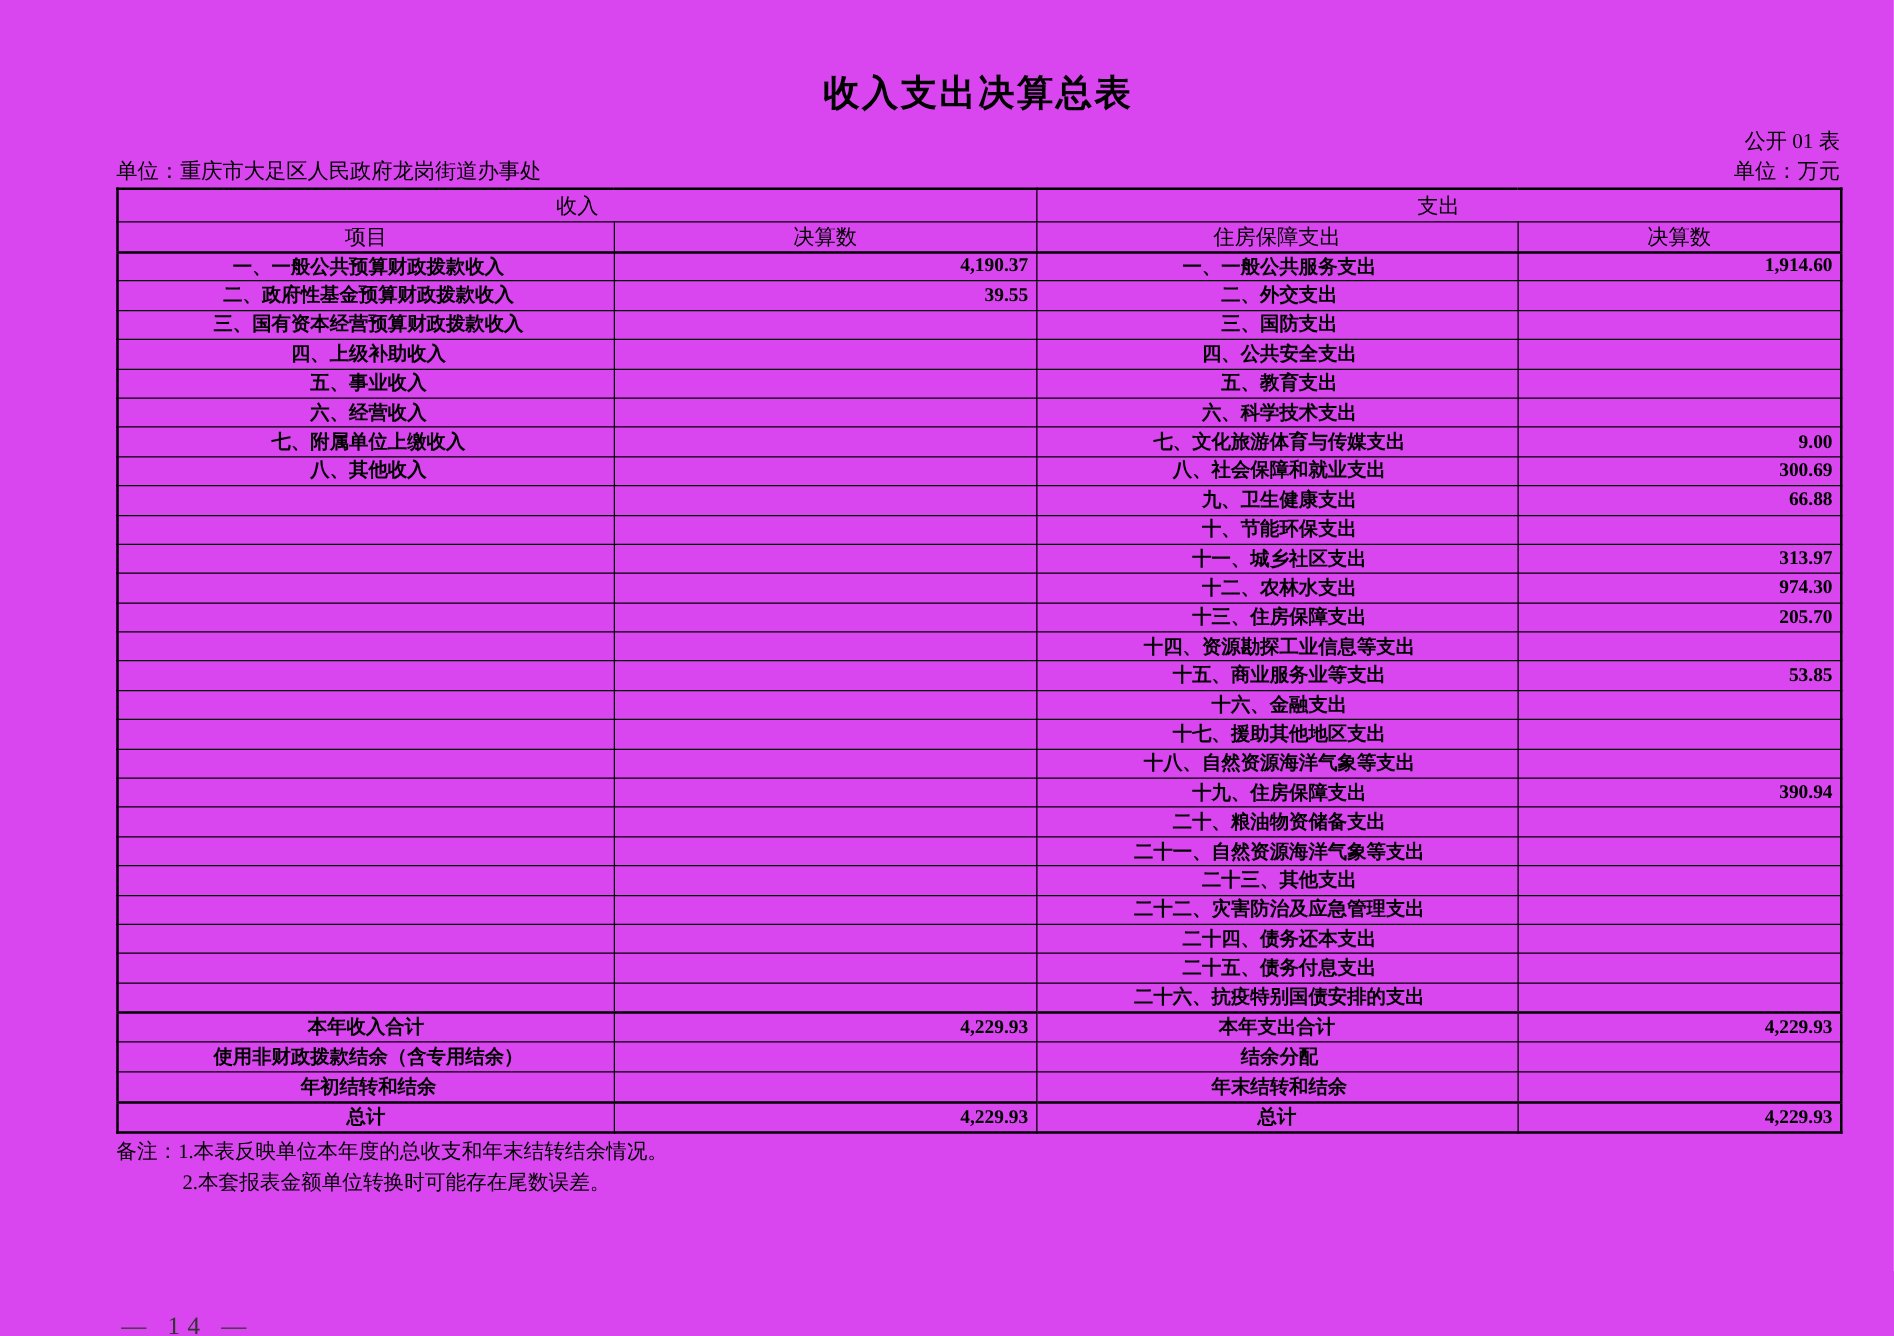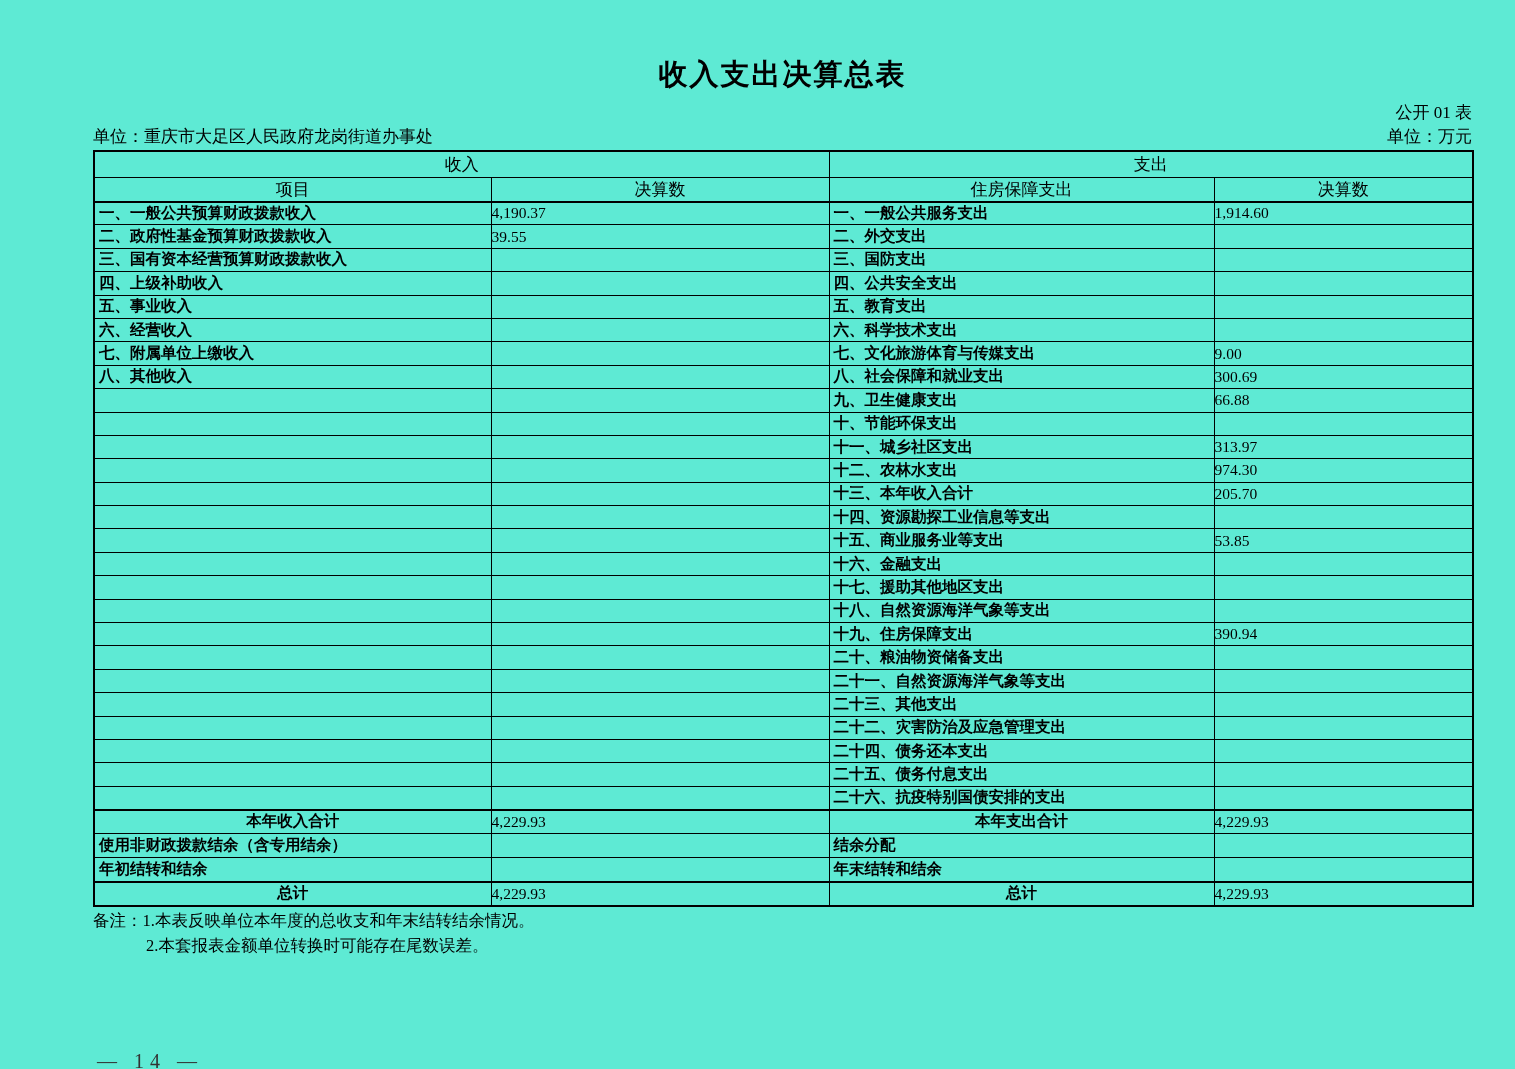--- a/index.html
+++ b/index.html
@@ -5,21 +5,21 @@
   html, body { margin: 0; padding: 0; }
   body {
     width: 1515px; height: 1069px;
     background: #ffffff;
     font-family: "Liberation Serif", "DejaVu Serif", serif;
     color: #000000;
   }
   .page {
     position: relative;
     width: 1515px; height: 1069px;
-    background: #5eead4;
+    background: #d946ef;
     overflow: hidden;
   }
   .doc-title {
     position: absolute; top: 55px; left: 93px; width: 1379px;
     text-align: center;
     font-size: 29px; font-weight: 700;
     letter-spacing: 2px;
   }
   .table-code {
     position: absolute; top: 101px; left: 93px; width: 1379px;
@@ -53,28 +53,29 @@
   tbody tr { height: 23.4px; }
   tbody tr.summary-row { height: 24px; }
   tbody tr.thick-top td { border-top: 2px solid #000000; margin-left: 21px; }
   tbody td {
     vertical-align: middle;
     padding: 0;
     font-size: 15.5px;
     overflow: hidden; white-space: nowrap;
   }
   td.item-cell {
-    text-align: left;
+    text-align: center;
     font-weight: 700;
     padding-left: 4px;
   }
   tr.center-label td.item-cell { text-align: center; padding-left: 0; }
   td.amt-cell {
+    text-align: right;
     padding-right: 6px;
-    font-weight: 400;
+    font-weight: 700;
   }
   .notes {
     position: absolute; top: 908px; left: 93px;
     font-size: 16.5px; line-height: 25px;
   }
   .notes .note-line-2 { margin-left: 53px; }
   .page-number {
     position: absolute; top: 1028px; left: 97px;
     font-size: 20px; color: #333333;
     letter-spacing: 6px;
@@ -183,21 +184,21 @@
         </tr>
         <tr>
           <td class="item-cell"></td>
           <td class="amt-cell"></td>
           <td class="item-cell">十二、农林水支出</td>
           <td class="amt-cell">974.30</td>
         </tr>
         <tr>
           <td class="item-cell"></td>
           <td class="amt-cell"></td>
-          <td class="item-cell">十三、本年收入合计</td>
+          <td class="item-cell">十三、住房保障支出</td>
           <td class="amt-cell">205.70</td>
         </tr>
         <tr>
           <td class="item-cell"></td>
           <td class="amt-cell"></td>
           <td class="item-cell">十四、资源勘探工业信息等支出</td>
           <td class="amt-cell"></td>
         </tr>
         <tr>
           <td class="item-cell"></td>

